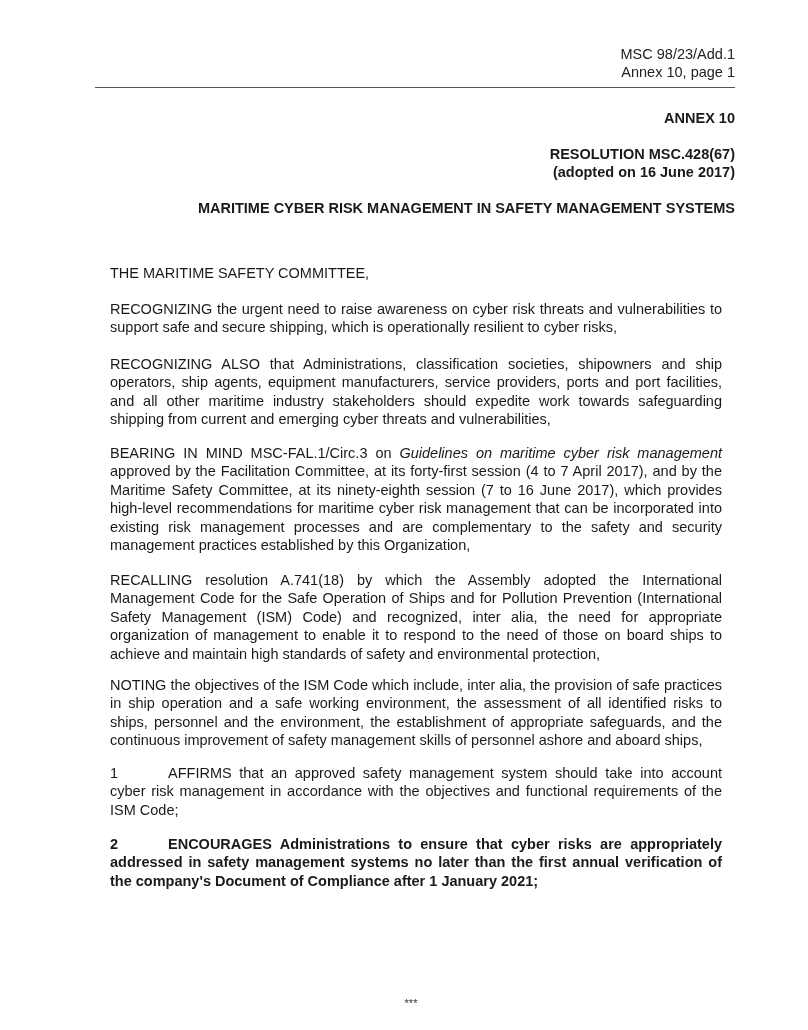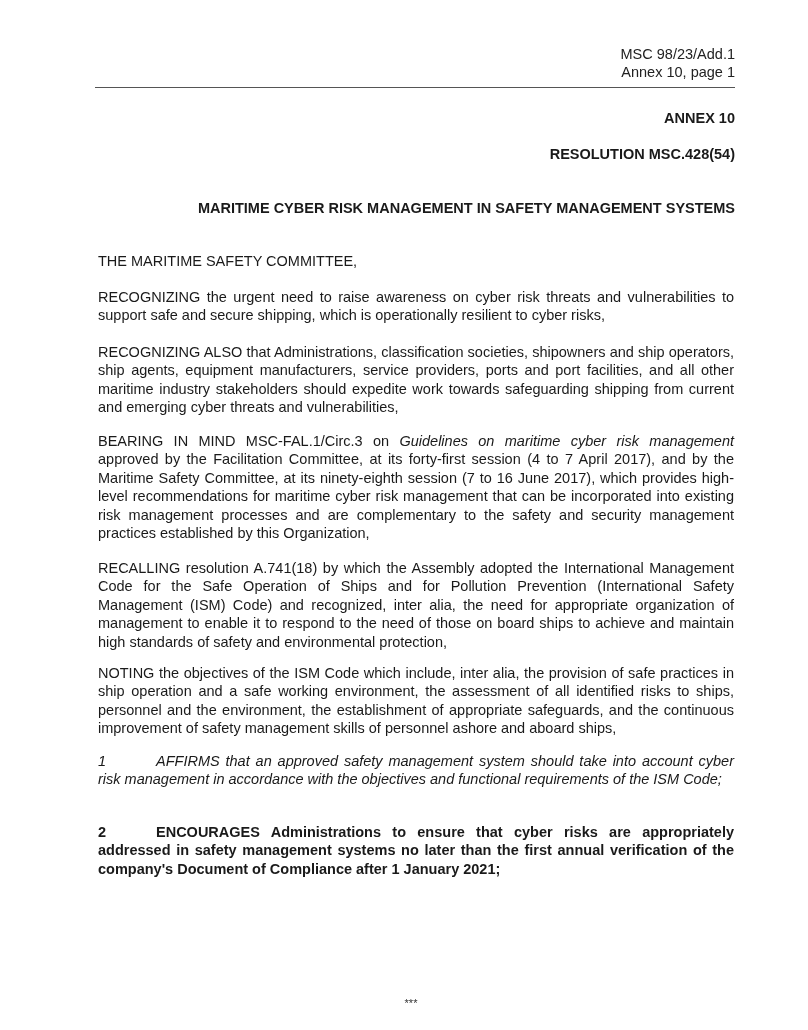--- a/index.html
+++ b/index.html
@@ -7,38 +7,39 @@
          font-family: "Liberation Sans", sans-serif; color: #1a1a1a; }
   .page { position: absolute; left: 7px; top: 0; width: 808px; height: 1030px; }
   .hdr { position: absolute; right: 80px; top: 45px; text-align: right;
          font-size: 14.5px; line-height: 18px; color: #222; }
   .rule { position: absolute; left: 88px; top: 87px; width: 640px; height: 0;
           border-top: 1.3px solid #555; }
   .center { position: absolute; left: 88px; width: 640px; text-align: right;
             font-weight: bold; font-size: 14.5px; line-height: 18px; color: #1a1a1a; }
   .body { position: absolute; left: 91px; width: 636px; font-size: 14.5px;
           line-height: 18.4px; text-align: justify; color: #1a1a1a; }
-  .body p { margin: 0; }
+  .body p { margin: 12px; }
   .num { display: inline-block; width: 58px; }
   .stars { position: absolute; left: 0; width: 808px; top: 997px; text-align: center;
            font-size: 11px; color: #333; }
 </style>
 </head>
 <body>
 
 <div class="page">
 
   <div class="hdr">
     <div>MSC 98/23/Add.1</div>
     <div>Annex 10, page 1</div>
   </div>
   <div class="rule"></div>
 
   <div class="center" style="top:109px;">ANNEX 10</div>
-  <div class="center" style="top:145px;">RESOLUTION MSC.428(54)</div>
+  <div class="center" style="top:145px;">RESOLUTION MSC.428(67)</div>
+  <div class="center" style="top:163px;">(adopted on 16 June 2017)</div>
   <div class="center" style="top:199px;">MARITIME CYBER RISK MANAGEMENT IN SAFETY MANAGEMENT SYSTEMS</div>
 
   <div class="body" style="top:252px;">
     <p>THE MARITIME SAFETY COMMITTEE,</p>
   </div>
 
   <div class="body" style="top:343px;">
     <p>RECOGNIZING ALSO that Administrations, classification societies, shipowners and ship operators, ship agents, equipment manufacturers, service providers, ports and port facilities, and all other maritime industry stakeholders should expedite work towards safeguarding shipping from current and emerging cyber threats and vulnerabilities,</p>
   </div>
 
@@ -51,21 +52,21 @@
   </div>
 
   <div class="body" style="top:559px;">
     <p>RECALLING resolution A.741(18) by which the Assembly adopted the International Management Code for the Safe Operation of Ships and for Pollution Prevention (International Safety Management (ISM) Code) and recognized, inter alia, the need for appropriate organization of management to enable it to respond to the need of those on board ships to achieve and maintain high standards of safety and environmental protection,</p>
   </div>
 
   <div class="body" style="top:664px;">
     <p>NOTING the objectives of the ISM Code which include, inter alia, the provision of safe practices in ship operation and a safe working environment, the assessment of all identified risks to ships, personnel and the environment, the establishment of appropriate safeguards, and the continuous improvement of safety management skills of personnel ashore and aboard ships,</p>
   </div>
 
-  <div class="body" style="top:752px;font-style:italic;">
+  <div class="body" style="top:752px;">
     <p><span class="num">1</span><span>AFFIRMS that an approved safety management system should take into account cyber risk management in accordance with the objectives and functional requirements of the ISM Code;</span></p>
   </div>
 
   <div class="body" style="top:823px;font-weight:bold;">
     <p><span class="num">2</span><span>ENCOURAGES Administrations to ensure that cyber risks are appropriately addressed in safety management systems no later than the first annual verification of the company's Document of Compliance after 1 January 2021;</span></p>
   </div>
 
 
 
   <div class="stars">***</div>

